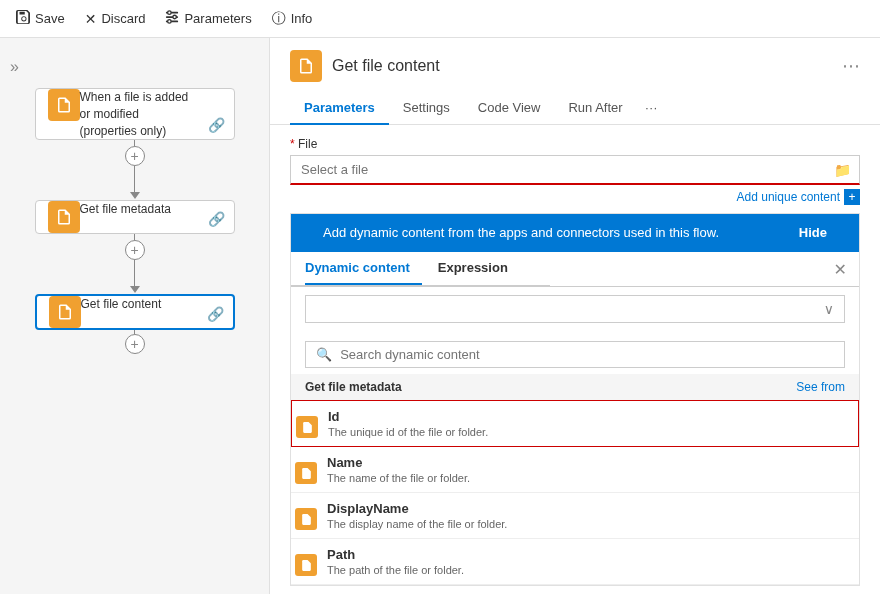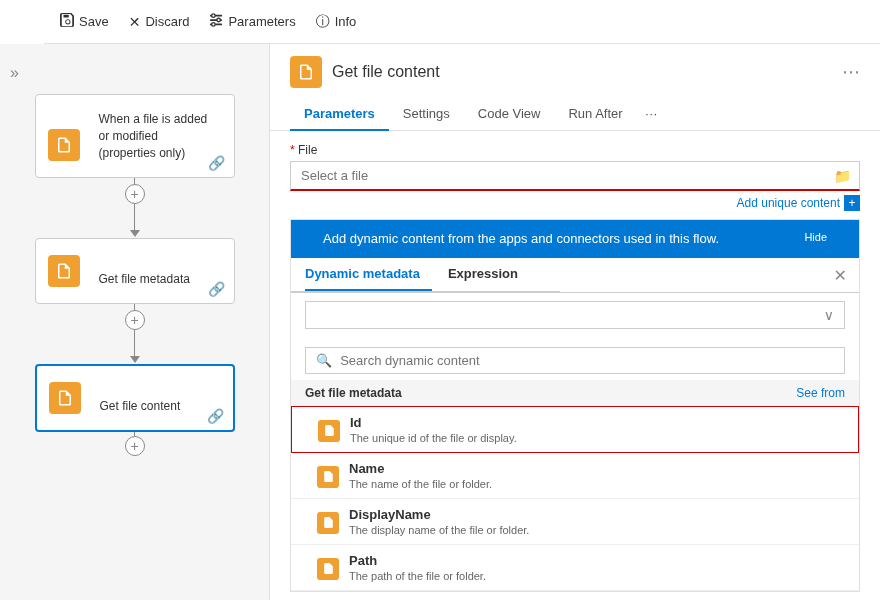--- a/index.html
+++ b/index.html
@@ -2,21 +2,21 @@
 <html><head>
   <meta charset="utf-8">
   <style>
     * { box-sizing: border-box; margin: 0; padding: 0; }
     body { font-family: 'Segoe UI', sans-serif; font-size: 13px; background: #fff; width: 880px; height: 600px; overflow: hidden; }
 
     
     .toolbar {
       display: flex; align-items: center; gap: 20px;
       padding: 8px 16px; border-bottom: 1px solid #e0e0e0;
-      background: #fff; height: 44px; margin-left: 44px;
+      background: #fff; height: 38px;
     }
     .toolbar-btn {
       display: flex; align-items: center; gap: 5px;
       cursor: pointer; color: #333; font-size: 13px; background: none; border: none;
     }
     .toolbar-icon { font-size: 14px; }
 
     
     .main-layout {
       display: flex; height: calc(600px - 44px);
@@ -24,22 +24,22 @@
 
     
     .flow-canvas {
       width: 270px; background: #f5f5f5; border-right: 1px solid #e0e0e0;
       display: flex; flex-direction: column; align-items: center;
       padding: 20px 10px; gap: 0; overflow-y: auto;
     }
 
     .flow-node {
       background: #fff; border: 1px solid #ccc; border-radius: 4px;
-      width: 200px; padding: 16px 12px;
-      display: flex; align-items: flex-end; gap: 19px;
+      width: 200px; padding: 0 12px;
+      display: flex; align-items: flex-start; gap: 0;
       position: relative;
     }
     .flow-node.active { border: 2px solid #0078d4; }
     .flow-node-icon {
       width: 32px; height: 32px; background: #f0a030; border-radius: 4px;
       display: flex; align-items: center; justify-content: center; flex-shrink: 0;
     }
     .flow-node-icon svg { width: 18px; height: 18px; fill: #fff; }
     .flow-node-text { font-size: 12px; color: #333; line-height: 1.4; }
     .flow-node-link {
@@ -130,21 +130,21 @@
     
     .dynamic-panel {
       border: 1px solid #e0e0e0; background: #fff;
     }
     .dynamic-info-bar {
       background: #0078d4; color: #fff; padding: 10px 32px;
       display: flex; align-items: flex-start; justify-content: space-between;
       font-size: 13px; line-height: 1.4;
     }
     .dynamic-info-text { flex: 1; padding-right: 10px; }
-    .dynamic-hide-btn { cursor: pointer; font-size: 11px; font-weight: 400; text-decoration: none; color: #fff; white-space: nowrap; }
+    .dynamic-hide-btn { cursor: pointer; font-size: 13px; font-weight: 700; text-decoration: none; color: #fff; white-space: nowrap; }
 
     .dynamic-tabs {
       display: flex; gap: 0; border-bottom: 1px solid #ccc;
       padding: 0 14px;
     }
     .dynamic-tab {
       padding: 8px 12px 8px 0; margin-right: 16px;
       cursor: pointer; font-size: 13px; font-weight: 600; color: #333;
       border-bottom: 2px solid transparent;
     }
@@ -166,22 +166,22 @@
     
     .dynamic-results { max-height: 220px; overflow-y: auto; }
     .results-group-header {
       display: flex; justify-content: space-between; align-items: center;
       padding: 6px 14px; font-size: 12px; font-weight: 600; color: #333;
       background: #f5f5f5;
     }
     .see-more-btn { color: #0078d4; font-size: 12px; cursor: pointer; background: none; border: none; }
 
     .result-item {
-      display: flex; align-items: center; gap: 10px;
-      padding: 8px 26px; border-bottom: 1px solid #eee; cursor: pointer;
+      display: flex; align-items: flex-end; gap: 10px;
+      padding: 8px 4px; border-bottom: 1px solid #eee; cursor: pointer;
     }
     .result-item.selected { border: 1px solid #c00; background: #fff; }
     .result-item-icon {
       width: 22px; height: 22px; background: #f0a030; border-radius: 3px;
       display: flex; align-items: center; justify-content: center; flex-shrink: 0; margin-top: 2px;
     }
     .result-item-icon svg { width: 13px; height: 13px; fill: #fff; }
     .result-item-content {}
     .result-item-name { font-size: 13px; font-weight: 600; color: #333; }
     .result-item-desc { font-size: 11px; color: #666; margin-top: 2px; }
@@ -339,21 +339,21 @@
 
       <div class="dynamic-panel">
 
         <div class="dynamic-info-bar">
           <span class="dynamic-info-text">Add dynamic content from the apps and connectors used in this flow.</span>
           <span class="dynamic-hide-btn">Hide</span>
         </div>
 
         <div style="display:flex; align-items:center; justify-content:space-between; border-bottom:1px solid #ccc;">
           <div class="dynamic-tabs">
-            <div class="dynamic-tab active">Dynamic metadata</div>
+            <div class="dynamic-tab active">Dynamic content</div>
             <div class="dynamic-tab">Expression</div>
           </div>
           <span class="close-btn" style="padding-right:12px;">✕</span>
         </div>
 
         <div style="padding: 8px 14px 0 14px; display:flex; align-items:center; gap:8px;">
           <div class="other-field" style="flex:1;">
             <input type="text" class="" style="border: none; outline: none; font-size: 13px; flex: 1 1 0%; width: 100%; color: rgb(85, 85, 85);" placeholder="">
             <span class="other-field-chevron">∨</span>
           </div>
@@ -373,21 +373,21 @@
           </div>
 
           <div class="result-item selected">
             <div class="result-item-icon">
               <svg viewBox="0 0 24 24" fill="white">
                   <path d="M14 2H6a2 2 0 00-2 2v16a2 2 0 002 2h12a2 2 0 002-2V8l-6-6z"></path>
                 </svg>
             </div>
             <div class="result-item-content">
               <div class="result-item-name">Id</div>
-              <div class="result-item-desc">The unique id of the file or display.</div>
+              <div class="result-item-desc">The unique id of the file or folder.</div>
             </div>
           </div>
 
           <div class="result-item">
             <div class="result-item-icon">
               <svg viewBox="0 0 24 24" fill="white">
                   <path d="M14 2H6a2 2 0 00-2 2v16a2 2 0 002 2h12a2 2 0 002-2V8l-6-6z"></path>
                 </svg>
             </div>
             <div class="result-item-content">

